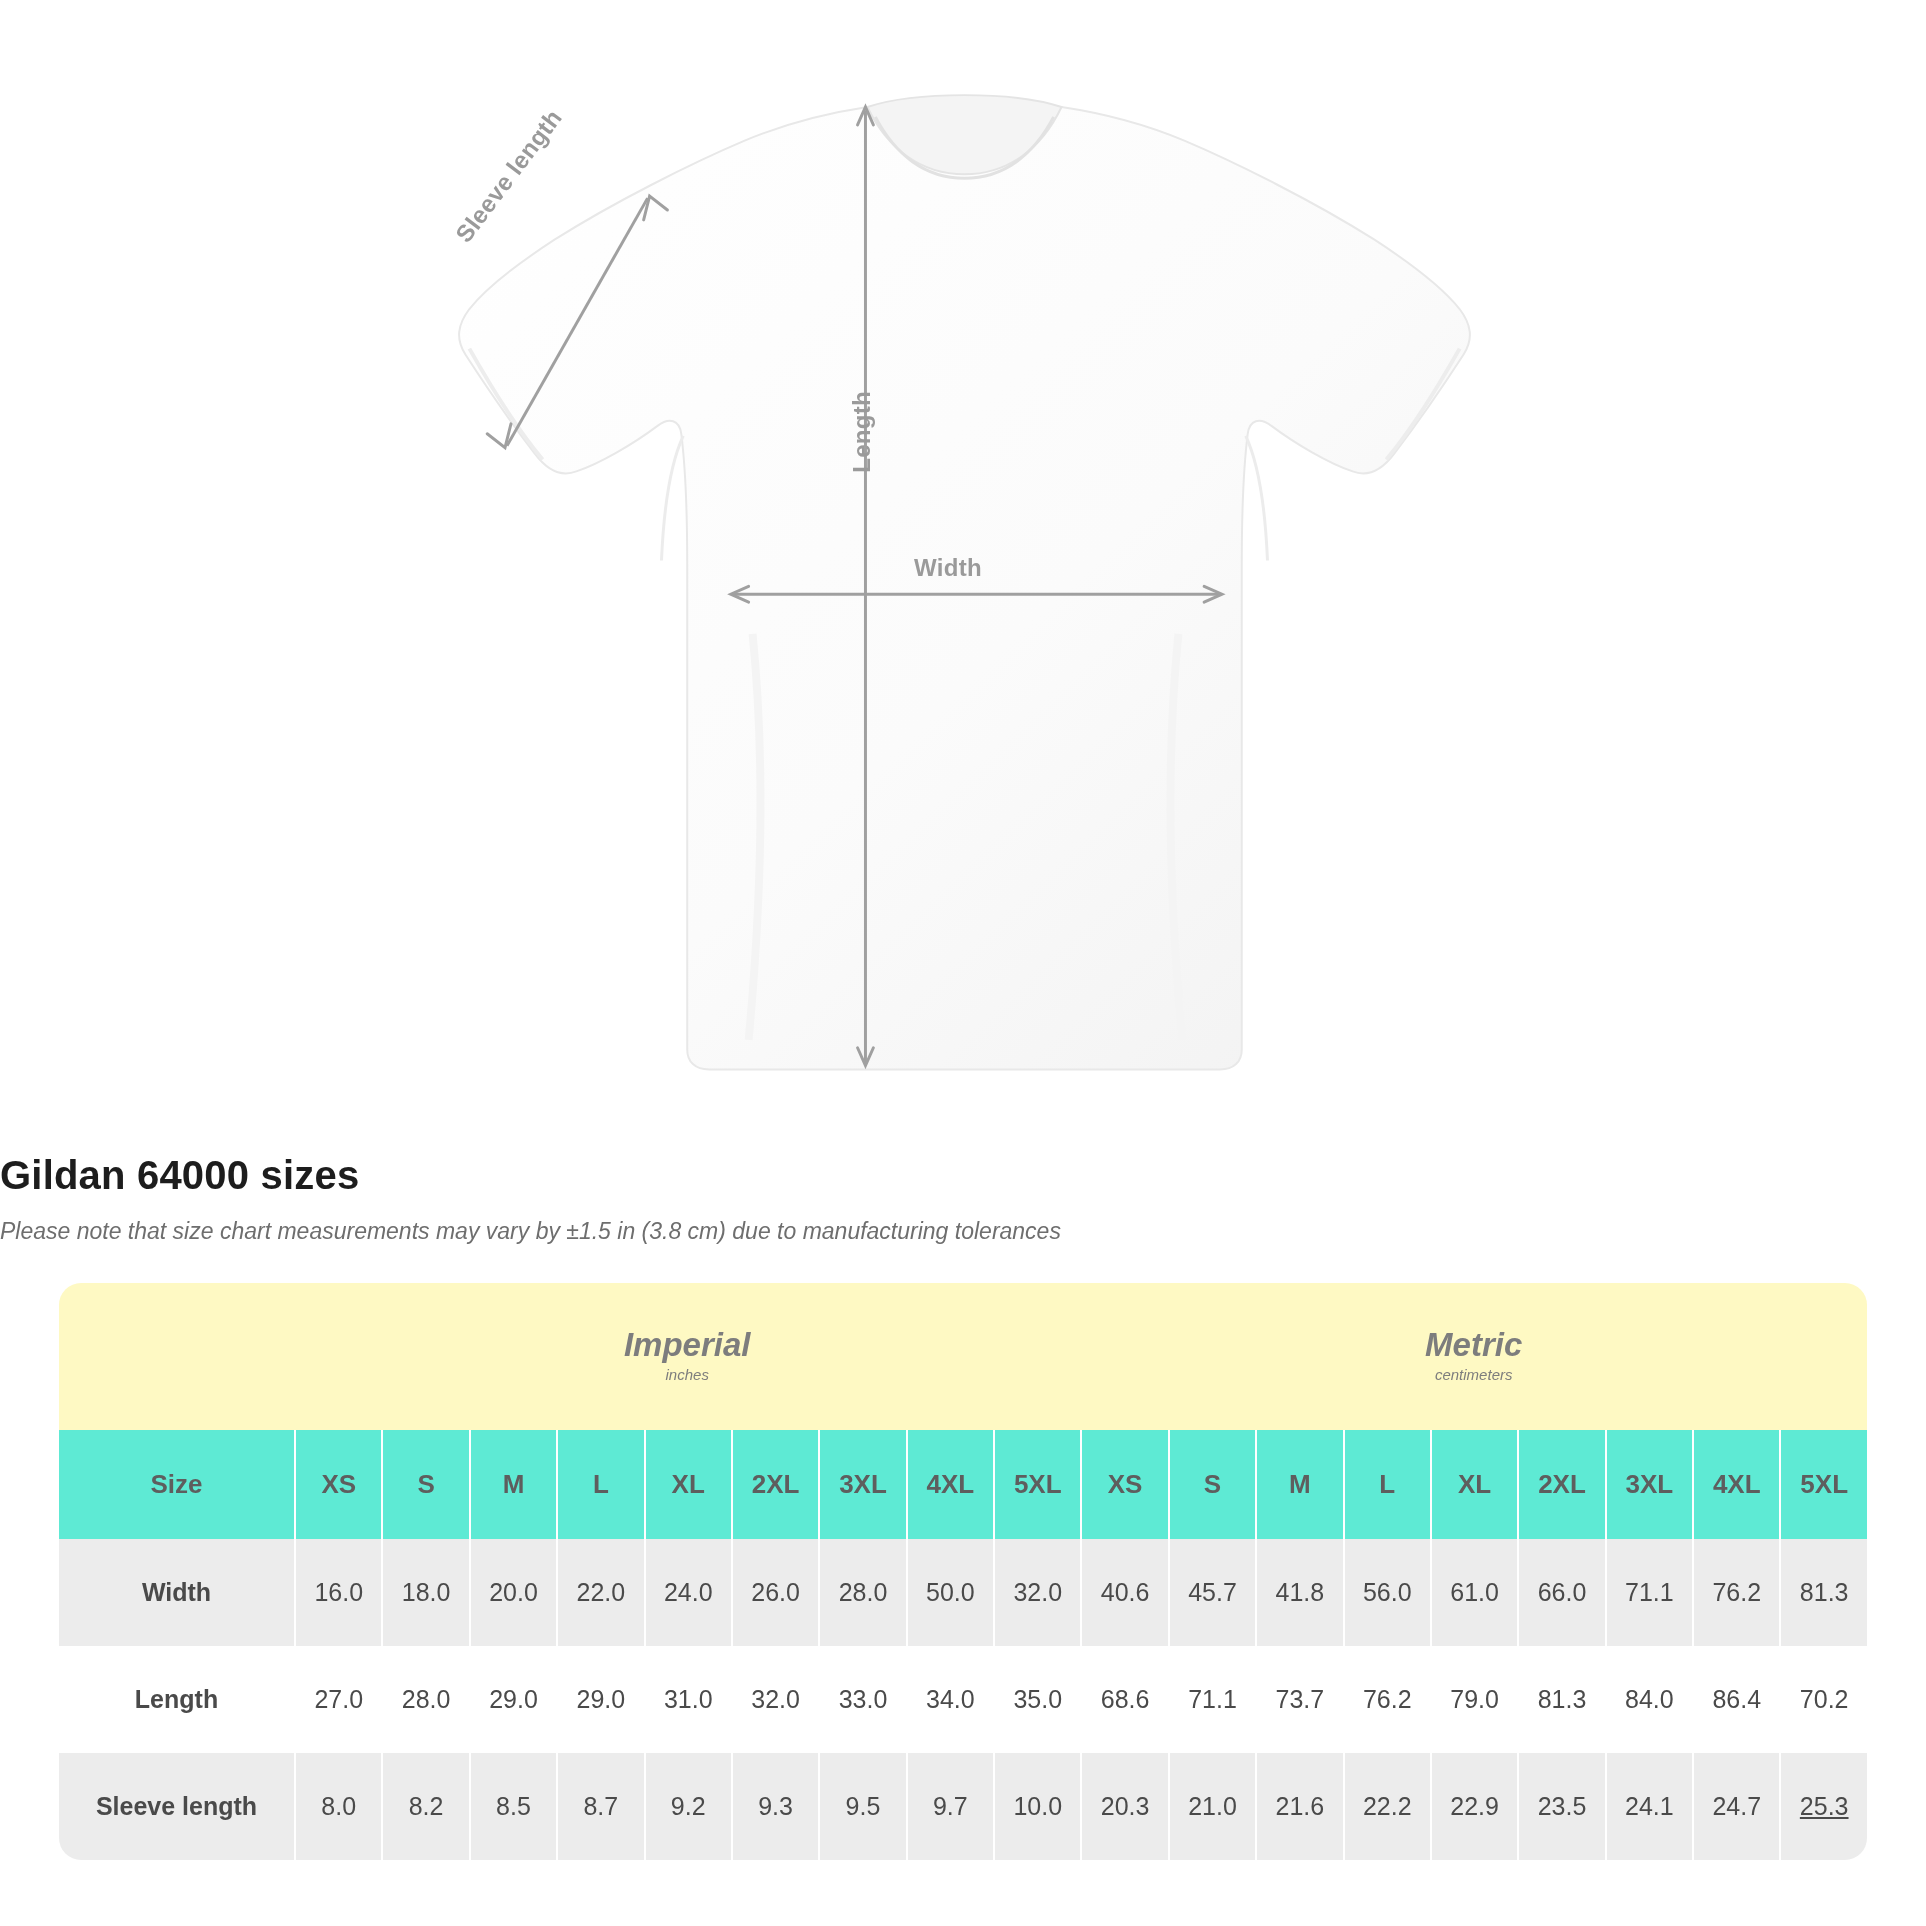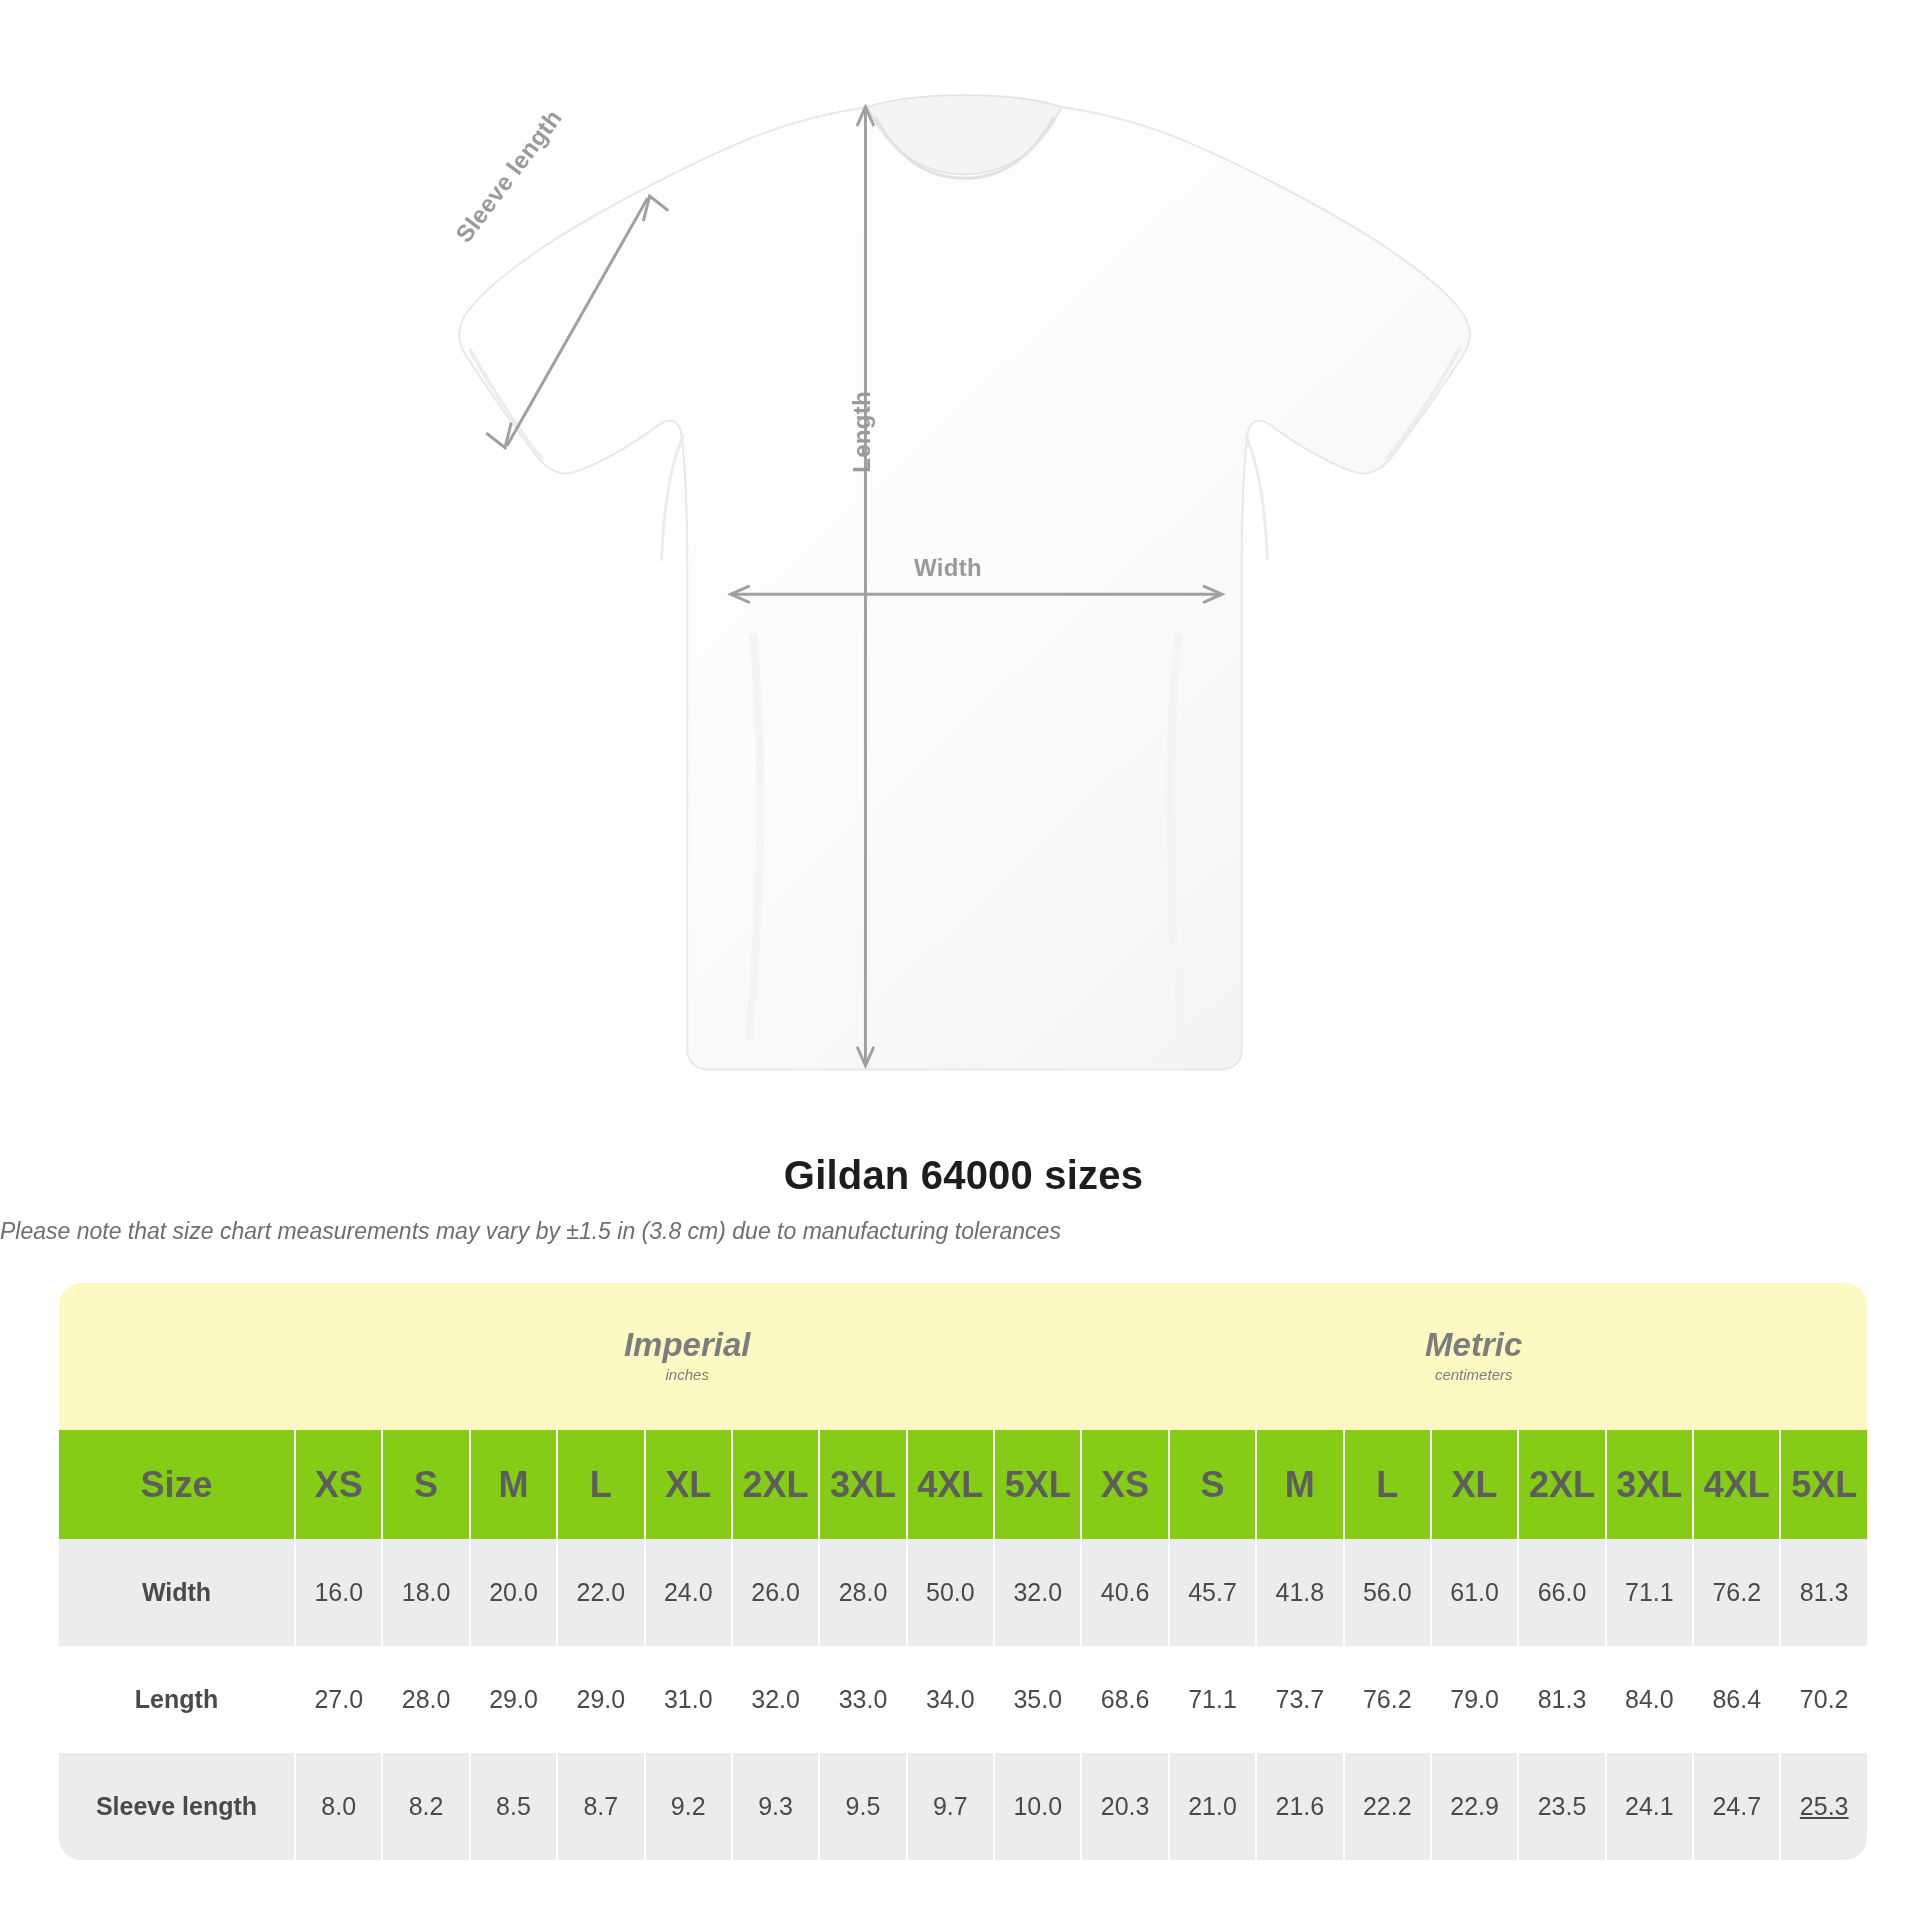--- a/index.html
+++ b/index.html
@@ -52,21 +52,20 @@
   }
   .dim-label.sleeve-label {
     left: 450px;
     top: 231px;
     transform: rotate(-53deg);
     transform-origin: left top;
   }
 
   
   .chart-title {
-    text-align: center;
     font-size: 40px;
     font-weight: bold;
     color: #1d1d1d;
     margin: 24px 0 0 0;
     letter-spacing: 0.2px;
   }
   .chart-note {
     text-align: left;
     font-size: 23px;
     font-style: italic;
@@ -111,25 +110,25 @@
   }
   .unit-sub {
     font-size: 15px;
     font-style: italic;
     color: #7d7d7d;
     line-height: 1.5;
   }
 
   
   .size-table tr.row-head td {
-    background: #84cc16;
+    background: #5eead4;
     height: 109px;
     color: #5e5e5e;
     font-weight: bold;
-    font-size: 36px;
+    font-size: 26px;
   }
   .size-table tr.row-shade td {
     background: #ececec;
   }
   .size-table tr.row-plain td {
     background: #ffffff;
   }
   .size-table tr.data-row td {
     height: 107px;
     color: #4a4a4a;

